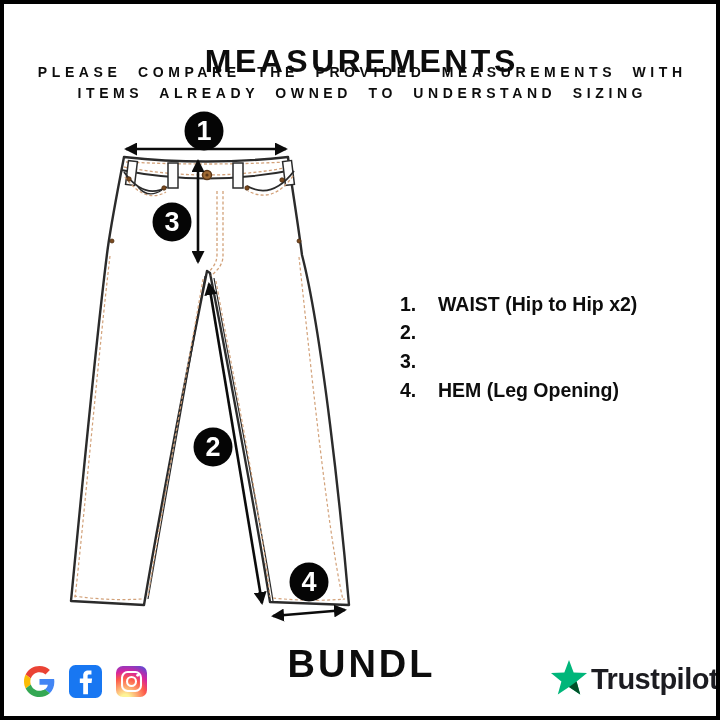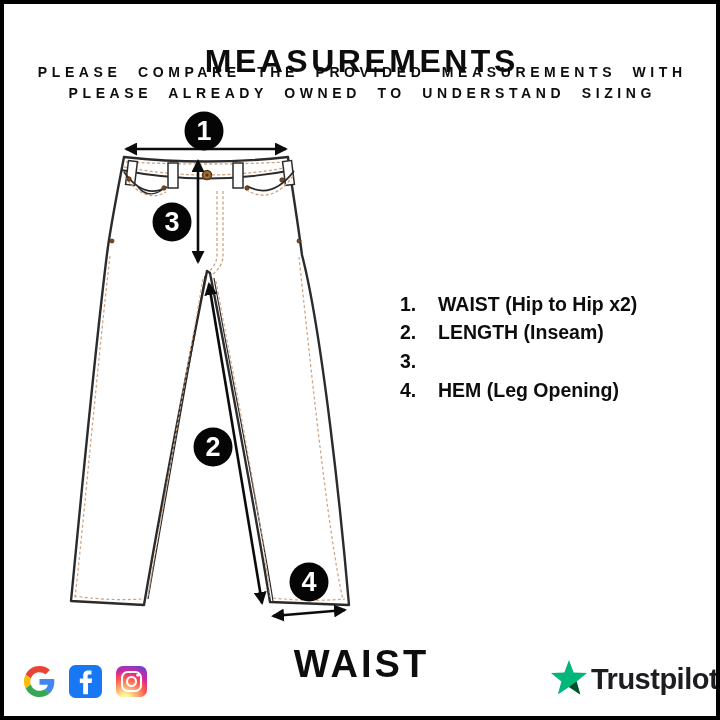--- a/index.html
+++ b/index.html
@@ -29,21 +29,21 @@
   .tp-text{font-size:29px;font-weight:700;color:#1c1c21;letter-spacing:-0.5px;}
 </style>
 </head>
 <body>
 
 <div class="canvas">
 
   <h1 class="title">MEASUREMENTS</h1>
   <div class="subtitle">
     <p>PLEASE COMPARE THE PROVIDED MEASUREMENTS WITH</p>
-    <p>PLEASE ALREADY OWNED TO UNDERSTAND SIZING</p>
+    <p>ITEMS ALREADY OWNED TO UNDERSTAND SIZING</p>
   </div>
 
   <svg class="jeans-svg" width="350" height="530" viewBox="0 0 350 530">
     <defs>
       <marker id="ah" viewBox="0 0 10 10" refX="8.5" refY="5" markerWidth="5" markerHeight="5" orient="auto-start-reverse">
         <path d="M0,0 L10,5 L0,10 Z" fill="#0b0b0b"></path>
       </marker>
     </defs>
 
     <path d="M80,53 C72,95 66,125 63,150 C51,245 34,425 27,497 L100,501
@@ -113,21 +113,20 @@
     </g>
   </svg>
 
   <ol class="legend">
     <li>
       <span class="num">1.</span>
       <span class="lbl">WAIST (Hip to Hip x2)</span>
     </li>
     <li>
       <span class="num">2.</span>
-      <span class="lbl">LENGTH (Inseam)</span>
     </li>
     <li>
       <span class="num">3.</span>
     </li>
     <li>
       <span class="num">4.</span>
       <span class="lbl">HEM (Leg Opening)</span>
     </li>
   </ol>
 
@@ -153,21 +152,21 @@
         </radialGradient>
       </defs>
       <rect x="0" y="0" width="36" height="36" rx="8" fill="url(#igGrad)"></rect>
       <rect x="7" y="7" width="22" height="22" rx="6.5" fill="none" stroke="#ffffff" stroke-width="2.4"></rect>
       <circle cx="18" cy="18" r="5.2" fill="none" stroke="#ffffff" stroke-width="2.4"></circle>
       <circle cx="25.2" cy="10.8" r="1.7" fill="#ffffff"></circle>
     </svg>
   </div>
 
   <div class="brand">
-    <div class="brand-name">WAIST</div>
+    <div class="brand-name">BUNDL</div>
   </div>
 
   <div class="trustpilot">
     <svg width="38" height="38" viewBox="0 0 40 40">
       <polygon fill="#00b67a" points="20,0 24.9,13.2 39,13.8 28,22.6 31.8,36.2 20,28.4 8.2,36.2 12,22.6 1,13.8 15.1,13.2"></polygon>
       <polygon fill="#005128" points="20,28.4 28,22.6 31.8,36.2"></polygon>
     </svg>
     <span class="tp-text">Trustpilot</span>
   </div>
 

